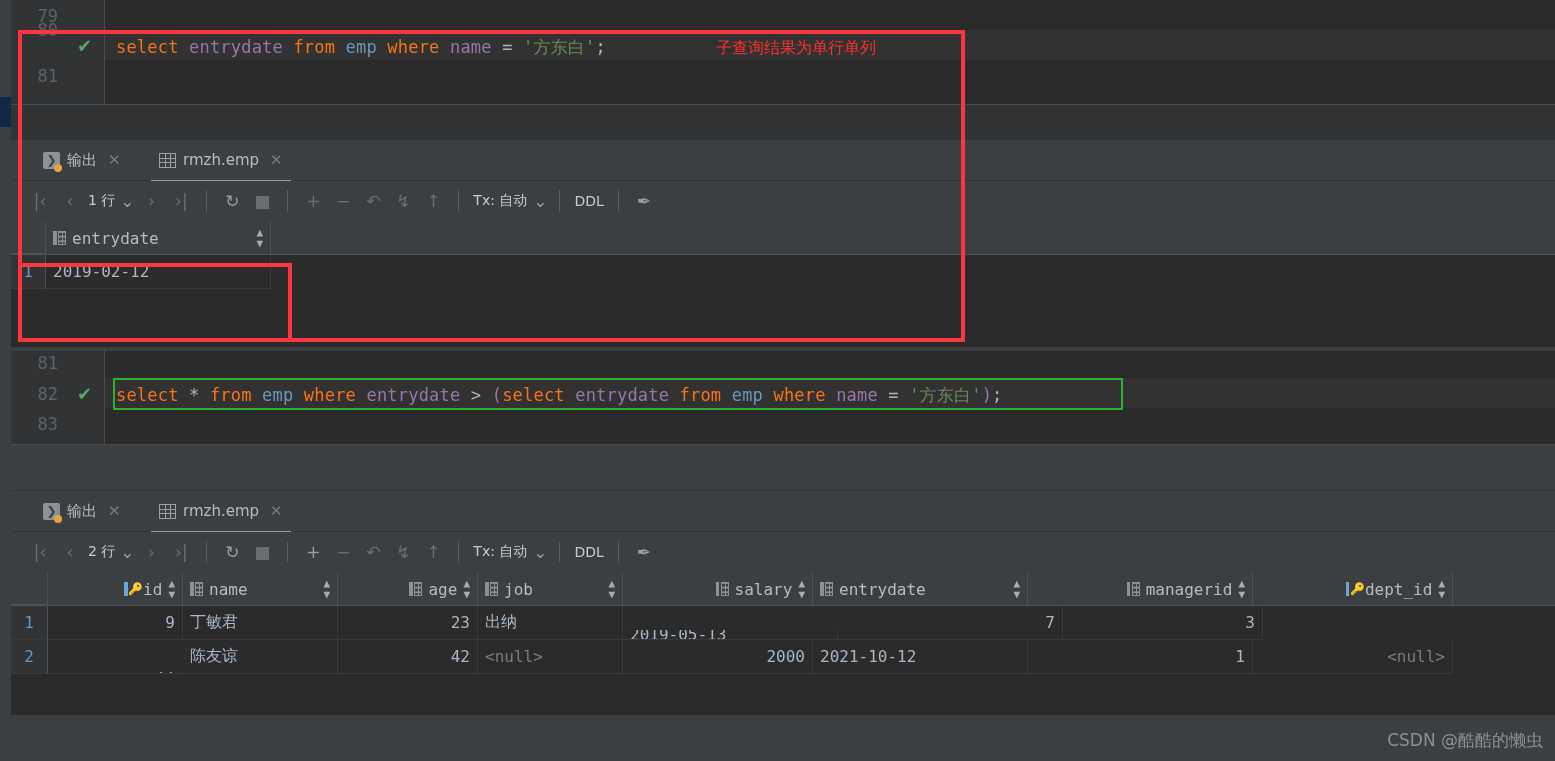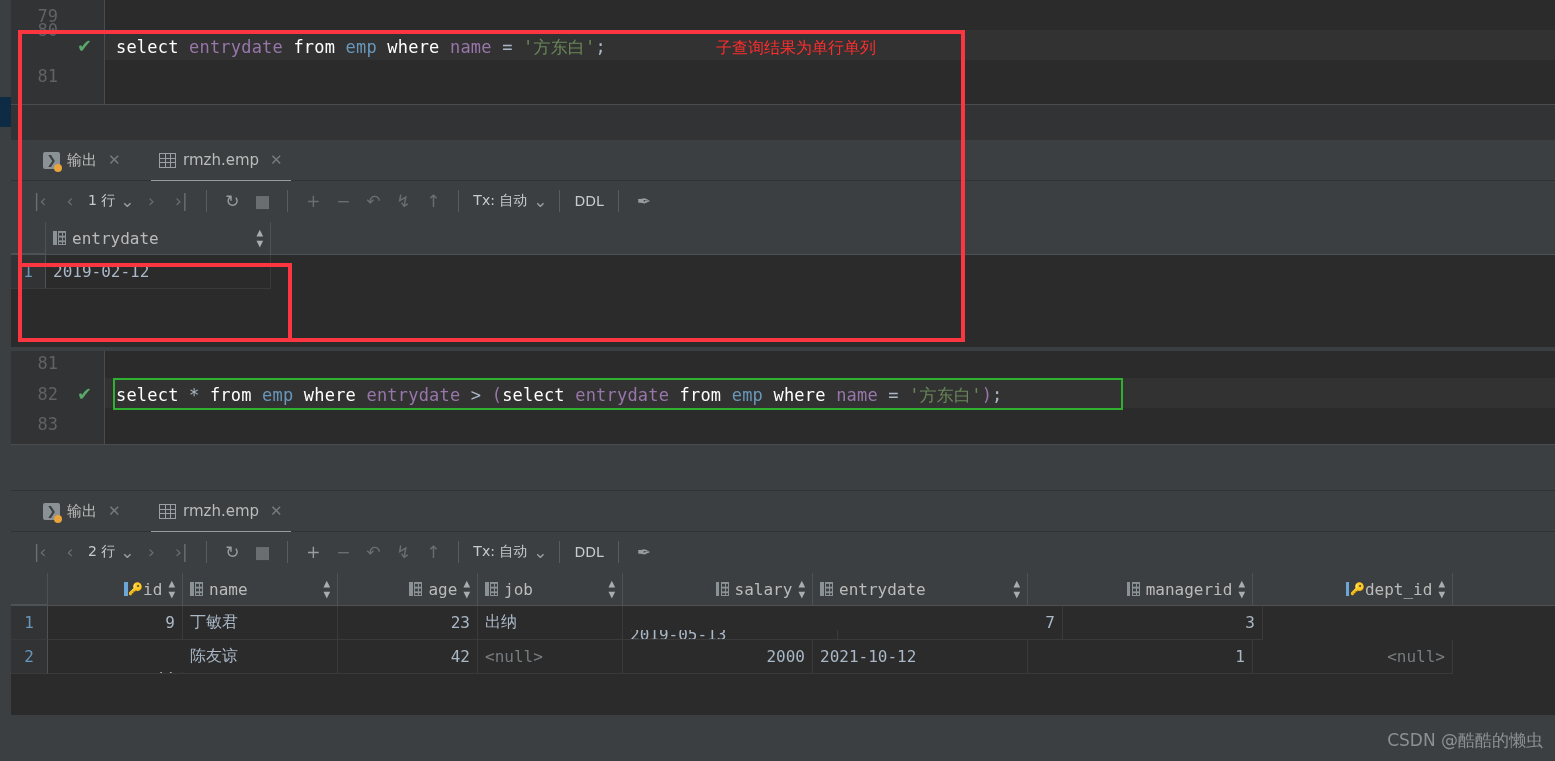--- a/index.html
+++ b/index.html
@@ -73,21 +73,21 @@
     line-height: 1;
   }
   .codeline {
     position: absolute;
     left: 105px;
     font-family: "DejaVu Sans Mono", monospace;
     font-size: 17px;
     white-space: pre;
     letter-spacing: 0.2px;
   }
-  .kw  { color: #ffffff; }
+  .kw  { color: #f97316; }
   .col { color: #9876aa; }
   .tbl { color: #6897bb; }
   .str { color: #6a8759; }
   .pun { color: #a9b7c6; }
   .annot { color: #ff2d2d; font-family: "DejaVu Sans", sans-serif; font-size: 16px; }
 
   .ed-currentline {
     position: absolute;
     left: 93px;
     height: 30px;

